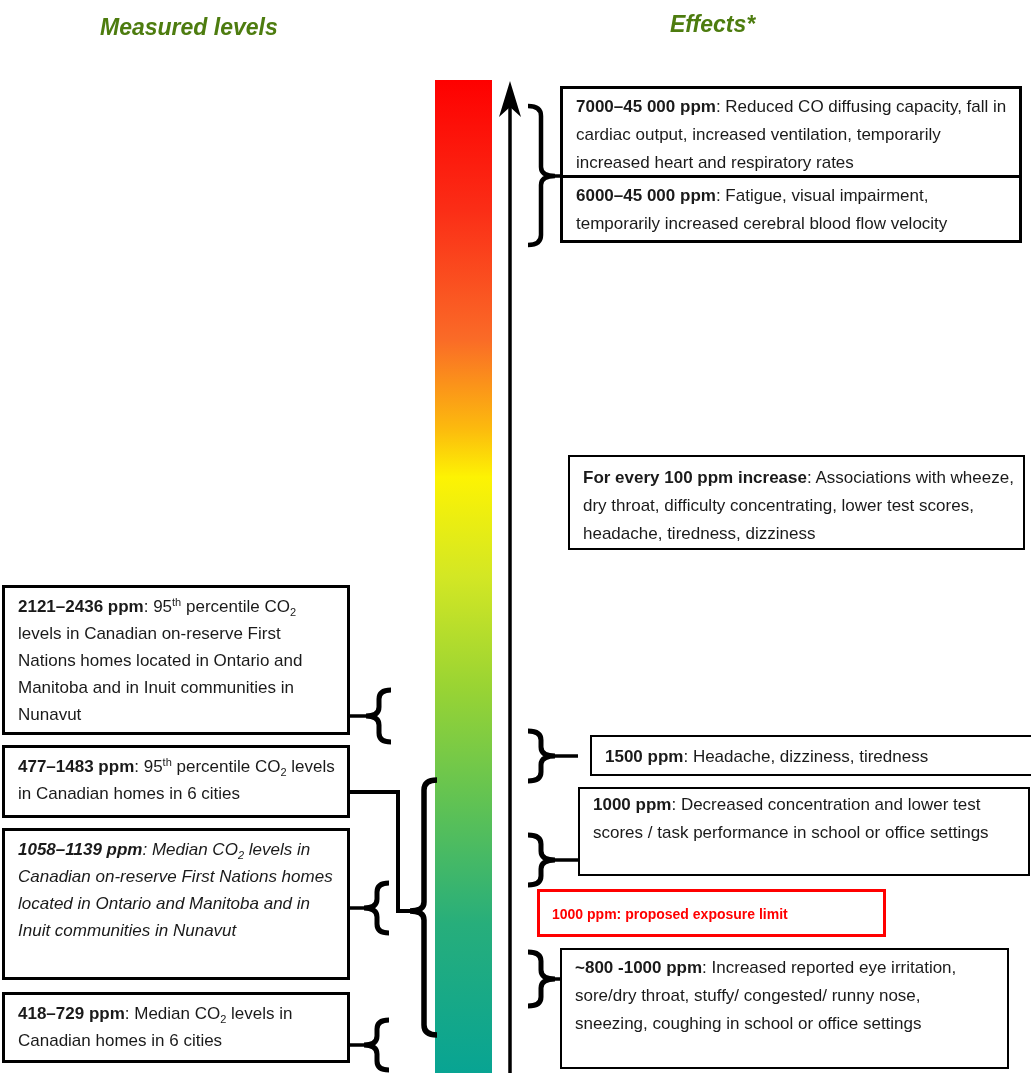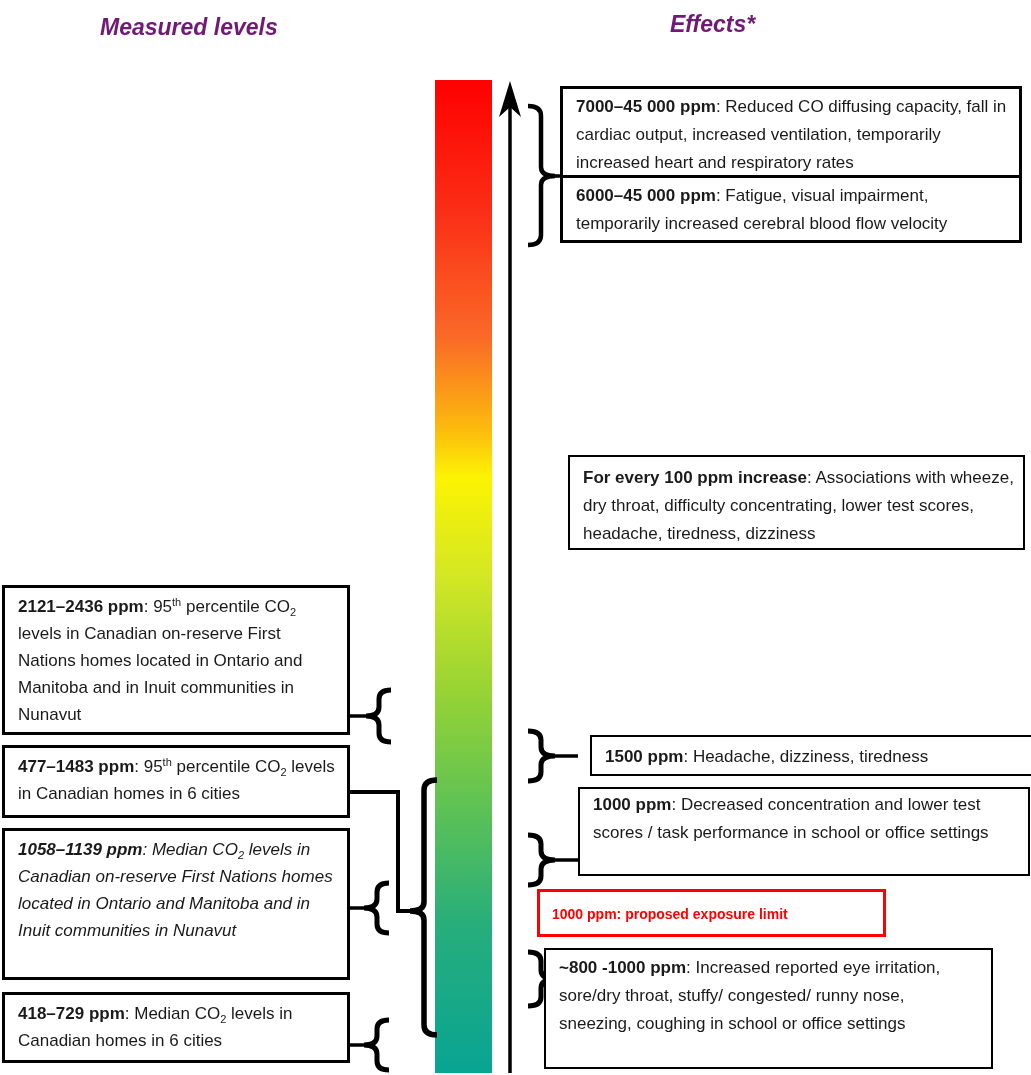--- a/index.html
+++ b/index.html
@@ -11,21 +11,21 @@
     font-family: "Liberation Sans", "DejaVu Sans", sans-serif;
     color: #1a1a1a;
     overflow: hidden;
   }
   .title {
     position: absolute;
     margin: 0;
     font-size: 23px;
     font-weight: bold;
     font-style: italic;
-    color: #701a75;
+    color: #4d7c0f;
     white-space: nowrap;
   }
   .title-left  { left: 100px; top: 14px; }
   .title-right { left: 670px; top: 11px; }
 
   .scale-bar {
     position: absolute;
     left: 435px; top: 80px;
     width: 57px; height: 993px;
     background: linear-gradient(180deg,
@@ -65,21 +65,21 @@
   #box-l2 { top: 745px;  height: 73px;  }
   #box-l3 { top: 828px;  height: 152px; font-style: italic; }
   #box-l4 { top: 992px;  height: 71px;  }
 
   .effect { line-height: 28px; }
   #box-e1 { left: 560px; top: 86px;  width: 462px; height: 92px;  border-width: 3px; padding-top: 4px; }
   #box-e2 { left: 560px; top: 175px; width: 462px; height: 68px;  border-width: 3px; padding-top: 4px; }
   #box-e3 { left: 568px; top: 455px; width: 457px; height: 95px;  padding-top: 7px; }
   #box-e4 { left: 578px; top: 735px; width: 452px; height: 41px;  padding-top: 6px; margin-left: 12px; }
   #box-e5 { left: 578px; top: 787px; width: 452px; height: 89px;  padding-top: 2px; }
-  #box-e6 { left: 544px; top: 948px; width: 449px; height: 121px; padding-top: 4px; }
+  #box-e6 { left: 560px; top: 948px; width: 449px; height: 121px; padding-top: 4px; }
 
   #box-limit {
     left: 537px; top: 889px; width: 349px; height: 48px;
     border: 3px solid #ff0000;
     color: #ff0000;
     font-weight: bold;
     font-size: 14px;
     line-height: 28px;
     padding: 8px 6px 4px 12px;
     white-space: nowrap;

